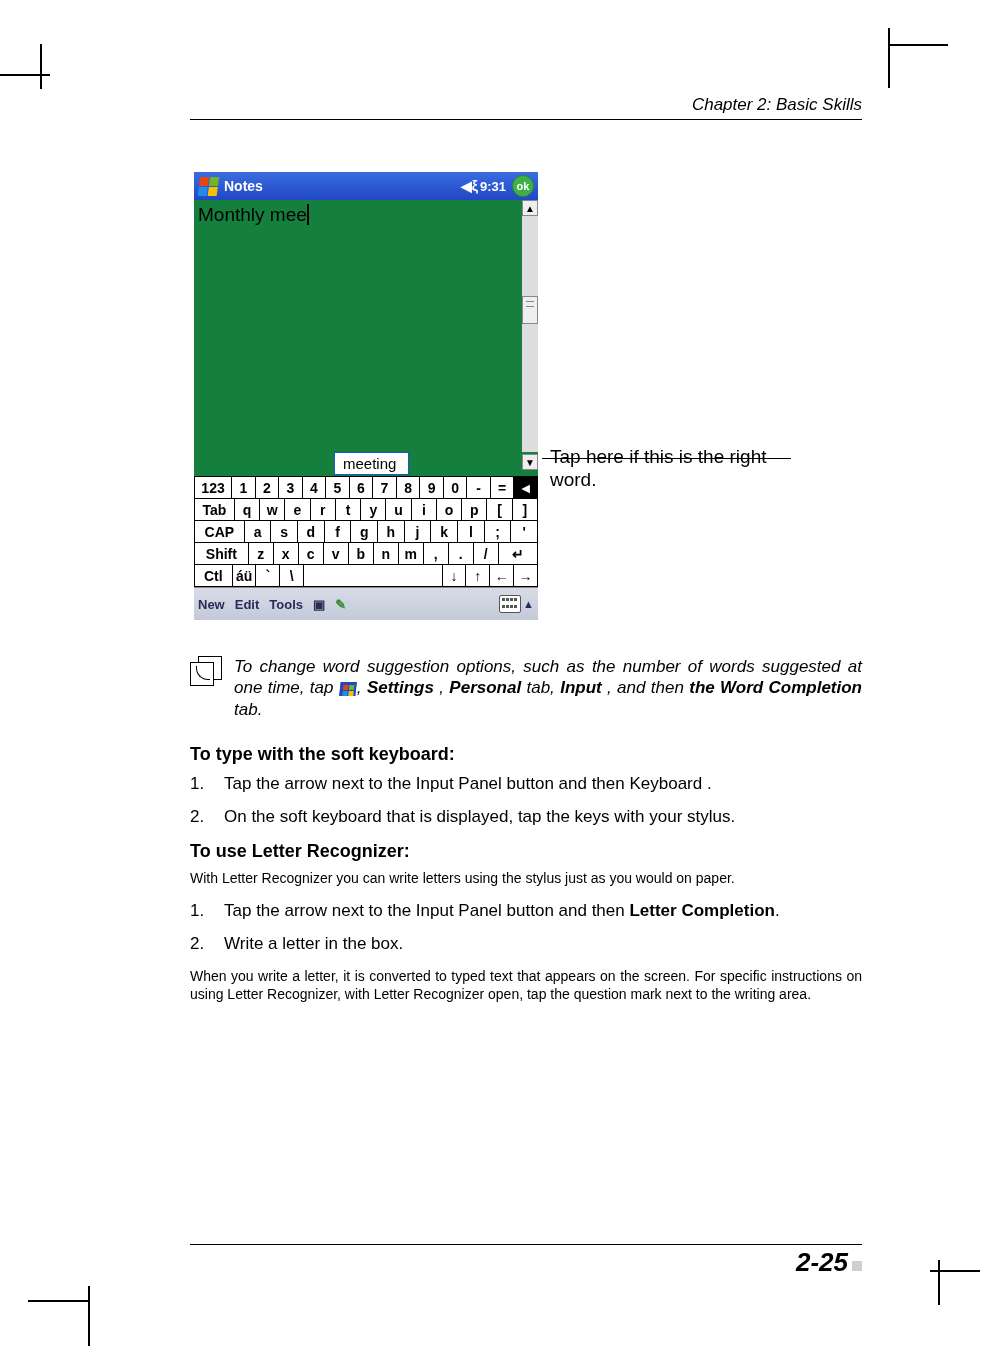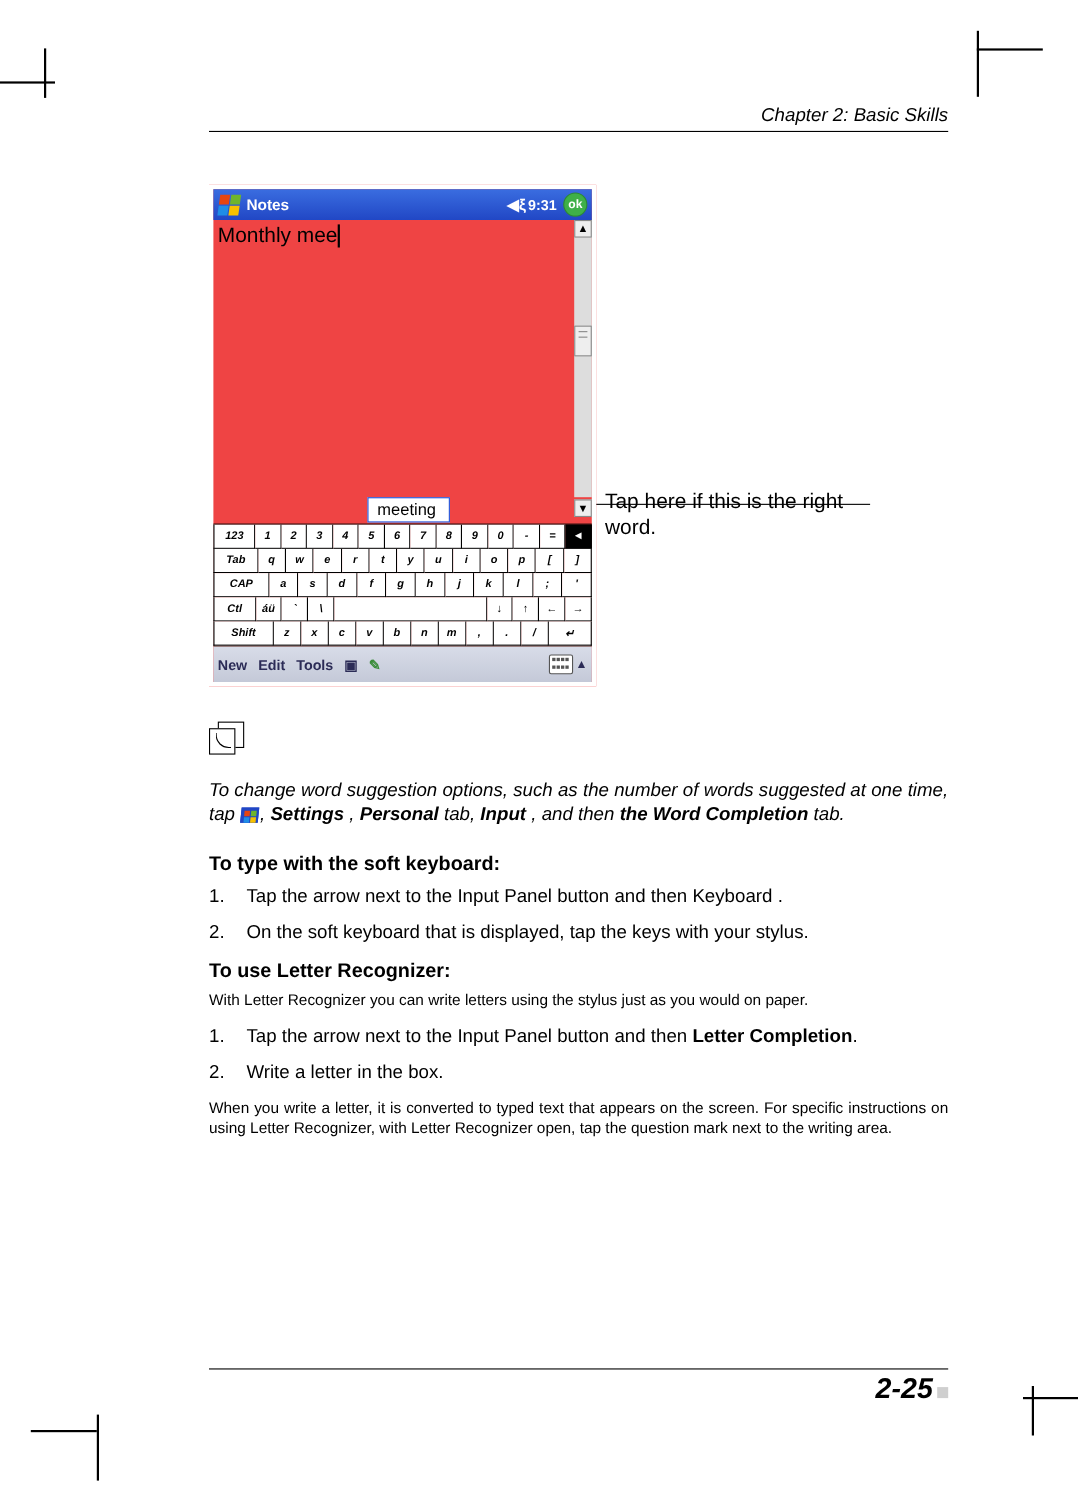--- a/index.html
+++ b/index.html
@@ -33,21 +33,21 @@
     margin-bottom: 48px;
   }
 
   
   .shot-wrap { position: relative; margin-left: 0; margin-bottom: 30px; }
   .shot {
     width: 352px;
     border: 4px solid #fff;
     outline: none;
     position: relative;
-    background: #ef4444;
+    background: #15803d;
   }
   
   .titlebar {
     height: 28px;
     background: linear-gradient(#3a6de0,#2147c5);
     display: flex;
     align-items: center;
     color: #fff;
     font-weight: bold;
     font-size: 14px;
@@ -107,23 +107,22 @@
   }
   .vs-btn2 { position:absolute; right:0; top:2px; width:16px; height:16px; background:#eee; border:1px solid #888; display:flex;align-items:center;justify-content:center;font-size:10px;}
 
   
   .kbd { border-top: 1px solid #000; }
   .krow { display: flex; height: 22px; }
   .key {
     border: 1px solid #000;
     border-top: none;
     display: flex; align-items: center; justify-content: center;
-    font-family: Verdana, Arial; font-size: 10px; font-weight: bold;
+    font-family: Verdana, Arial; font-size: 14px; font-weight: bold;
     background: #fff;
-    font-style: italic;
   }
   .key + .key { border-left: none; }
   .kw { flex: 1; }
   .kwide { flex: 1.6; }
   .kwider { flex: 1.9; }
   .kspace { flex: 6; }
   .kbksp { background: #000; color: #fff; }
 
   
   .bottombar {
@@ -151,24 +150,23 @@
   .callout-line {
     position: absolute;
     left: 225px; top: 290px;
     width: 376px; height: 1px;
     background: #000;
   }
 
   
   .note {
     display: flex;
-    gap: 22px;
+    gap: 10px;
     margin: 32px 0 24px;
     align-items: flex-start;
-    flex-direction: column;
   }
   .note-icon {
     width: 34px; height: 30px;
     position: relative;
     flex-shrink: 0;
   }
   .note-icon .sheet {
     position:absolute; width:24px; height:24px; border:1.5px solid #000; background:#fff;
   }
   .note-icon .sheet.back { left:8px; top:0; }
@@ -303,43 +301,43 @@
           <div class="key kw">f</div>
           <div class="key kw">g</div>
           <div class="key kw">h</div>
           <div class="key kw">j</div>
           <div class="key kw">k</div>
           <div class="key kw">l</div>
           <div class="key kw">;</div>
           <div class="key kw">'</div>
         </div>
         <div class="krow">
-          <div class="key kwide">Ctl</div>
-          <div class="key kw">áü</div>
-          <div class="key kw">`</div>
-          <div class="key kw">\</div>
-          <div class="key kspace"></div>
-          <div class="key kw">↓</div>
-          <div class="key kw">↑</div>
-          <div class="key kw">←</div>
-          <div class="key kw">→</div>
-        </div>
-        <div class="krow">
           <div class="key" style="flex:2.2">Shift</div>
           <div class="key kw">z</div>
           <div class="key kw">x</div>
           <div class="key kw">c</div>
           <div class="key kw">v</div>
           <div class="key kw">b</div>
           <div class="key kw">n</div>
           <div class="key kw">m</div>
           <div class="key kw">,</div>
           <div class="key kw">.</div>
           <div class="key kw">/</div>
           <div class="key kwide">↵</div>
+        </div>
+        <div class="krow">
+          <div class="key kwide">Ctl</div>
+          <div class="key kw">áü</div>
+          <div class="key kw">`</div>
+          <div class="key kw">\</div>
+          <div class="key kspace"></div>
+          <div class="key kw">↓</div>
+          <div class="key kw">↑</div>
+          <div class="key kw">←</div>
+          <div class="key kw">→</div>
         </div>
       </div>
 
       <div class="bottombar">
         <span class="bi">New</span>
         <span class="bi">Edit</span>
         <span class="bi">Tools</span>
         <span class="bi">▣</span>
         <span class="bi" style="color:#3a8c3a;">✎</span>
         <span class="sp"></span>

